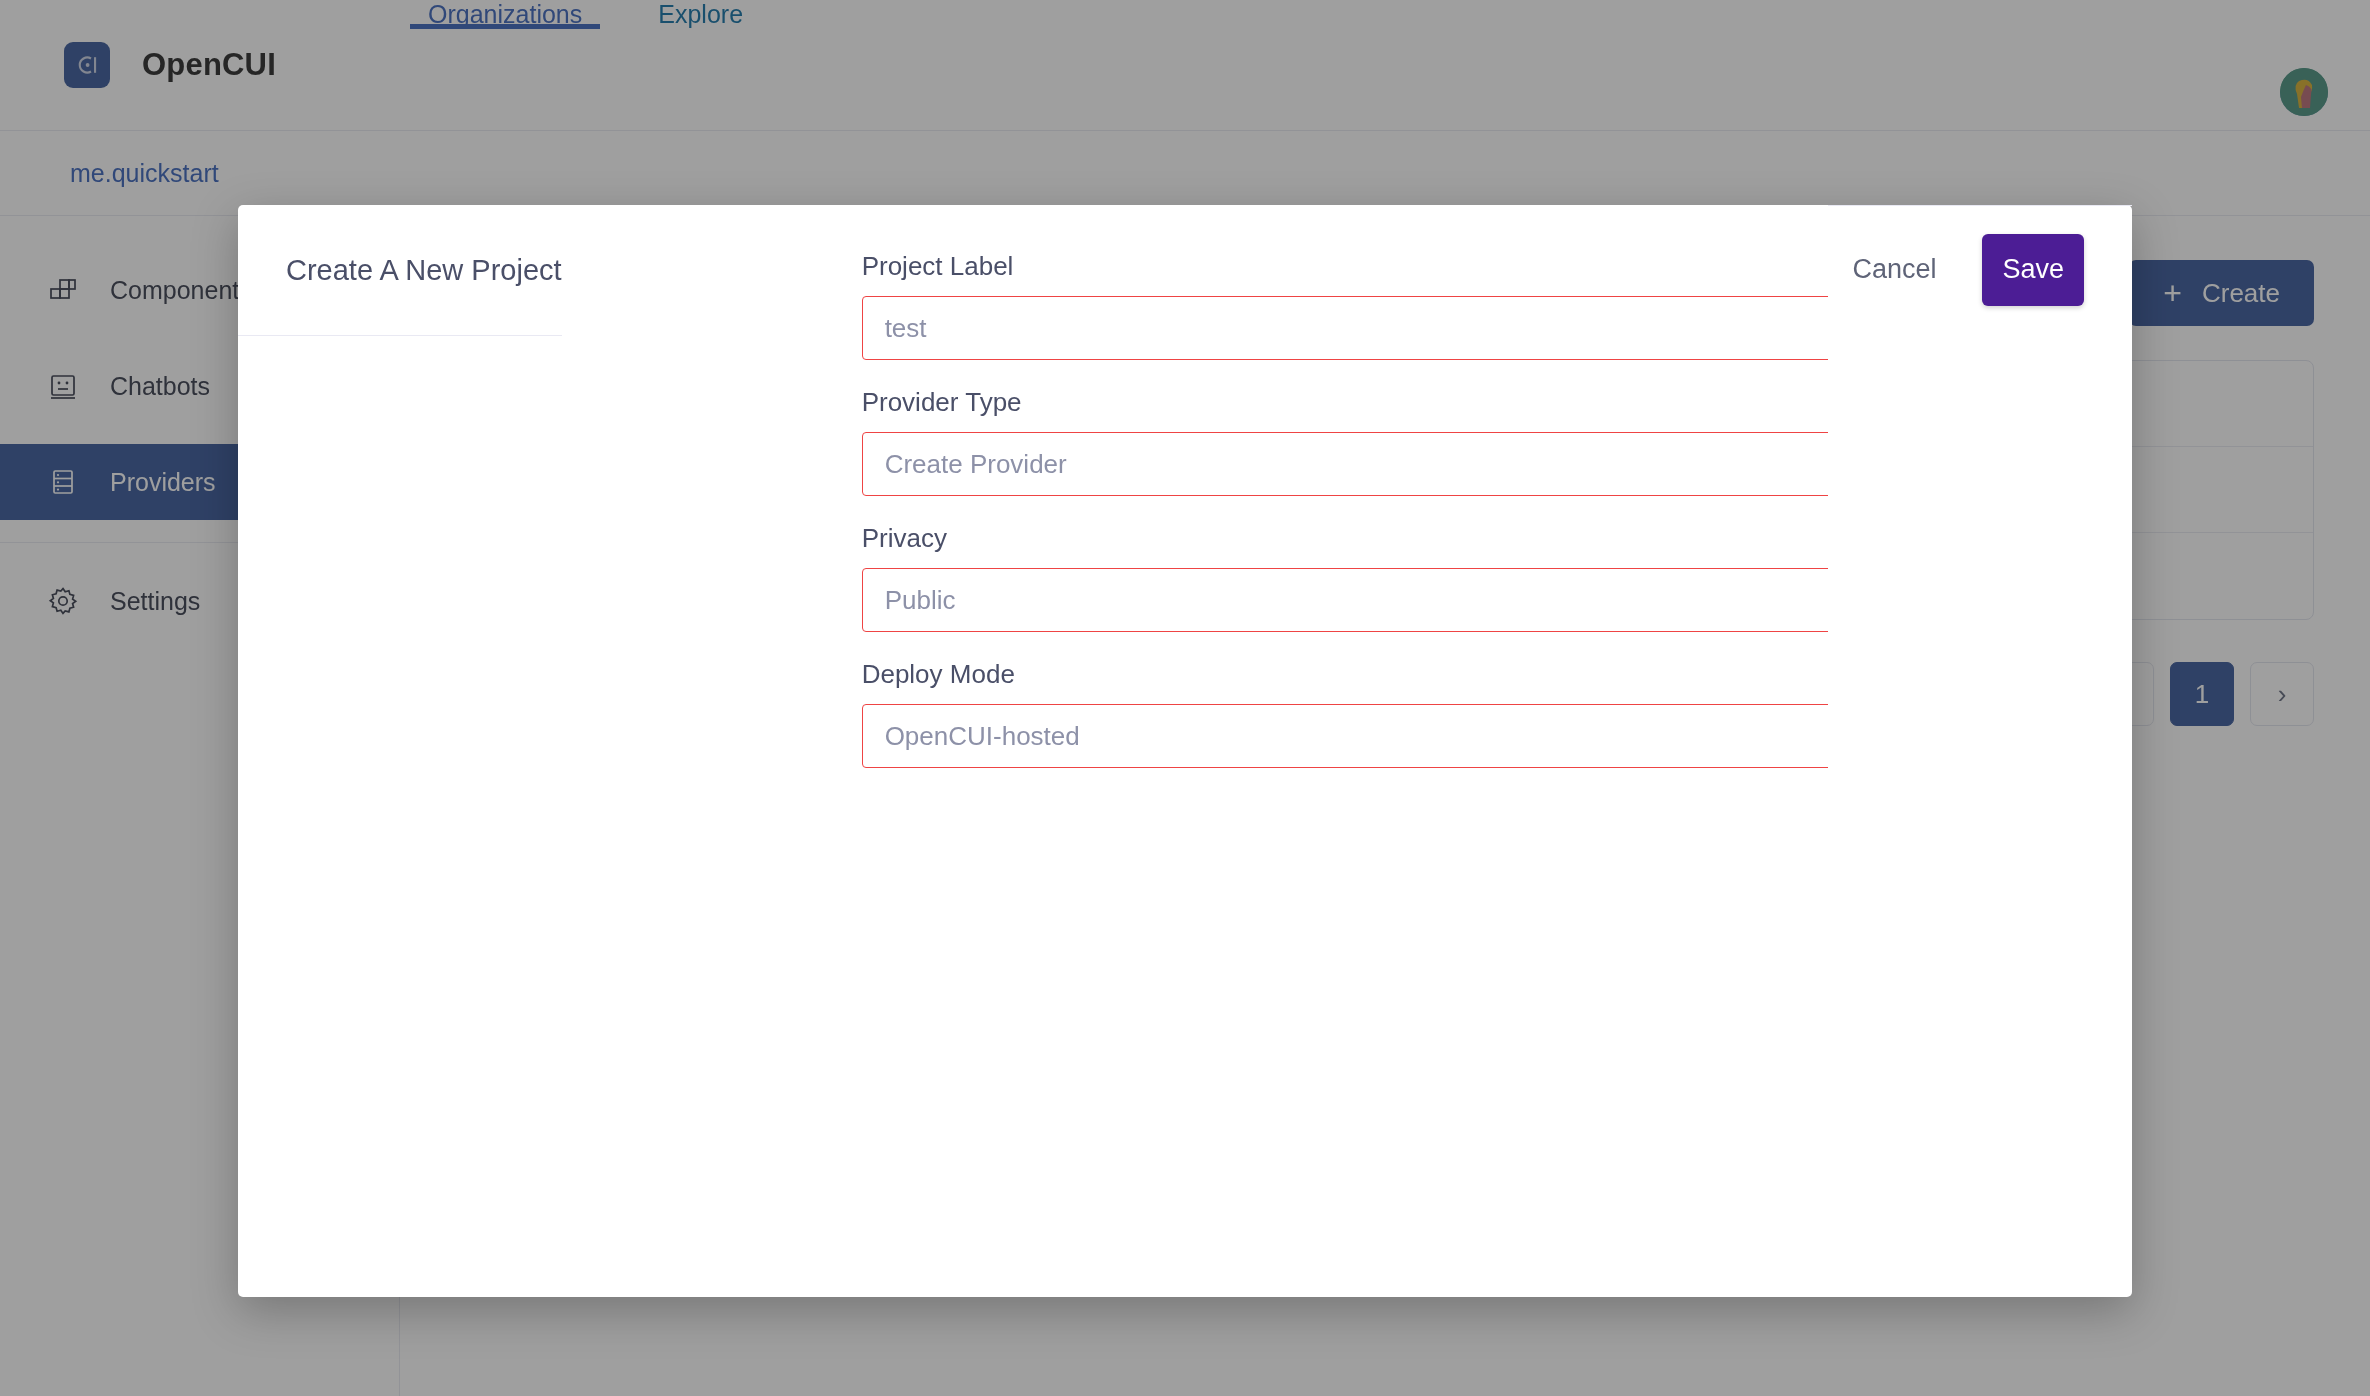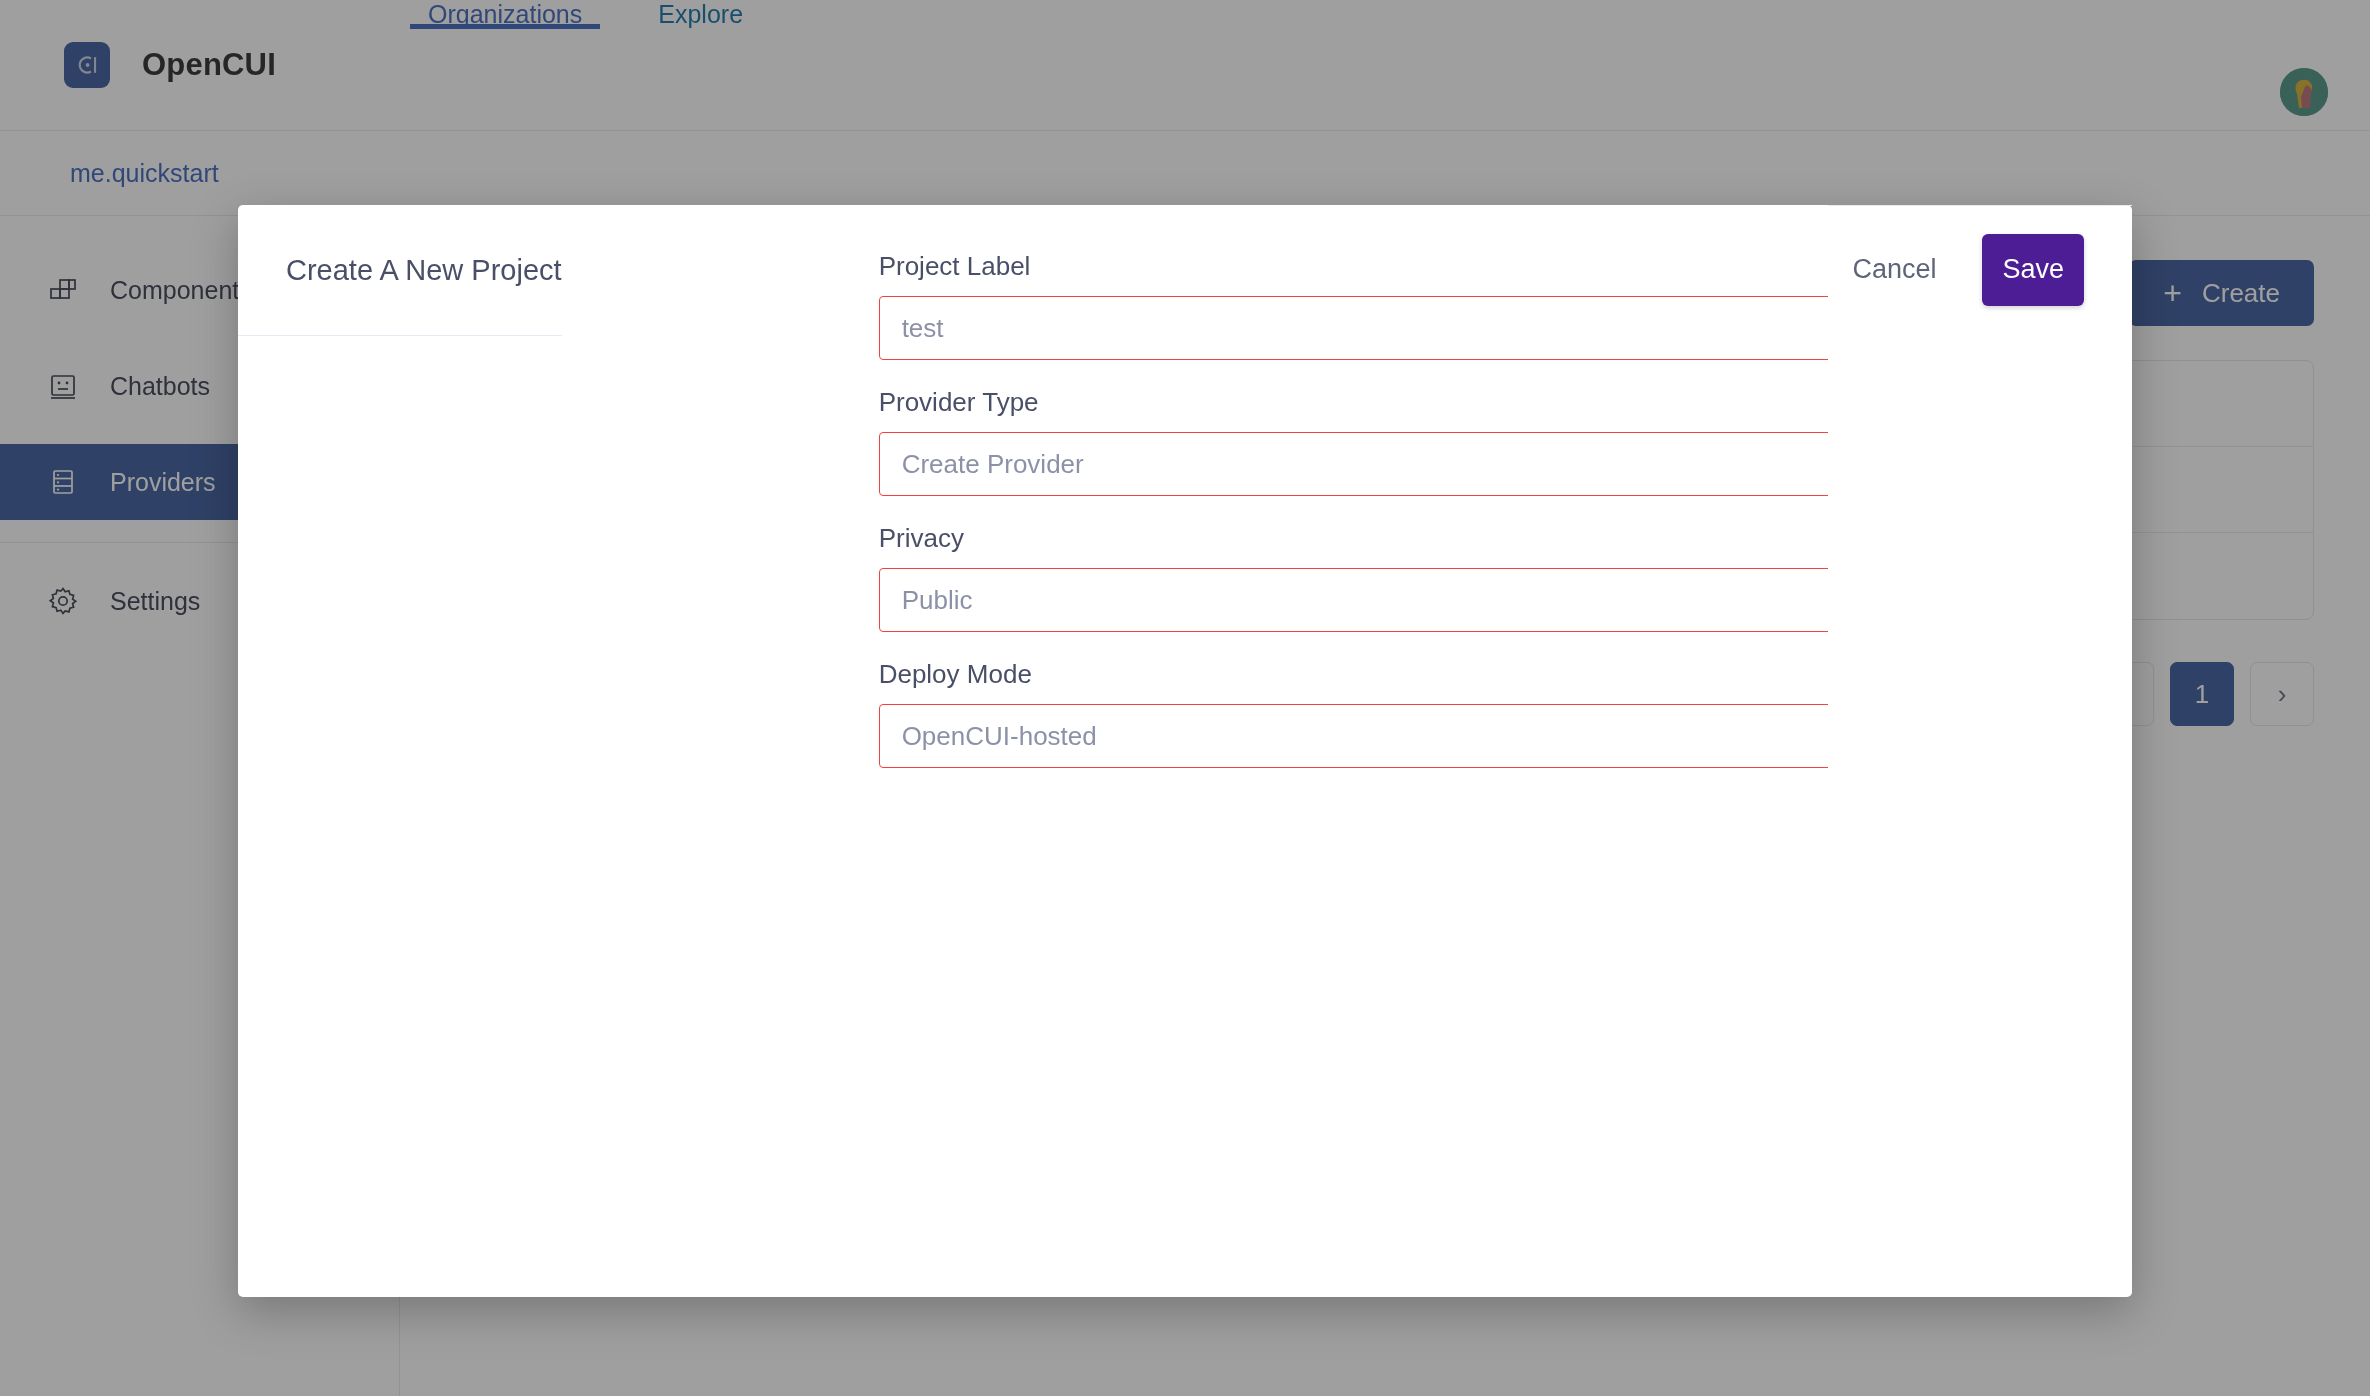--- a/index.html
+++ b/index.html
@@ -191,21 +191,20 @@
     padding-left: 48px;
   }
   .modal-title {
     font-size: 29px;
     color: #4a4f68;
   }
   .modal-body {
     flex: 1;
     padding: 46px 12px 0 0;
     overflow: hidden;
-    margin-left: 17px;
   }
   .form { width: 1052px; margin-left: 300px; }
   .field { margin-bottom: 27px; }
   .field-label {
     display: block;
     font-size: 26px;
     color: #4a4f68;
     margin-bottom: 14px;
   }
   .field-ctl {

